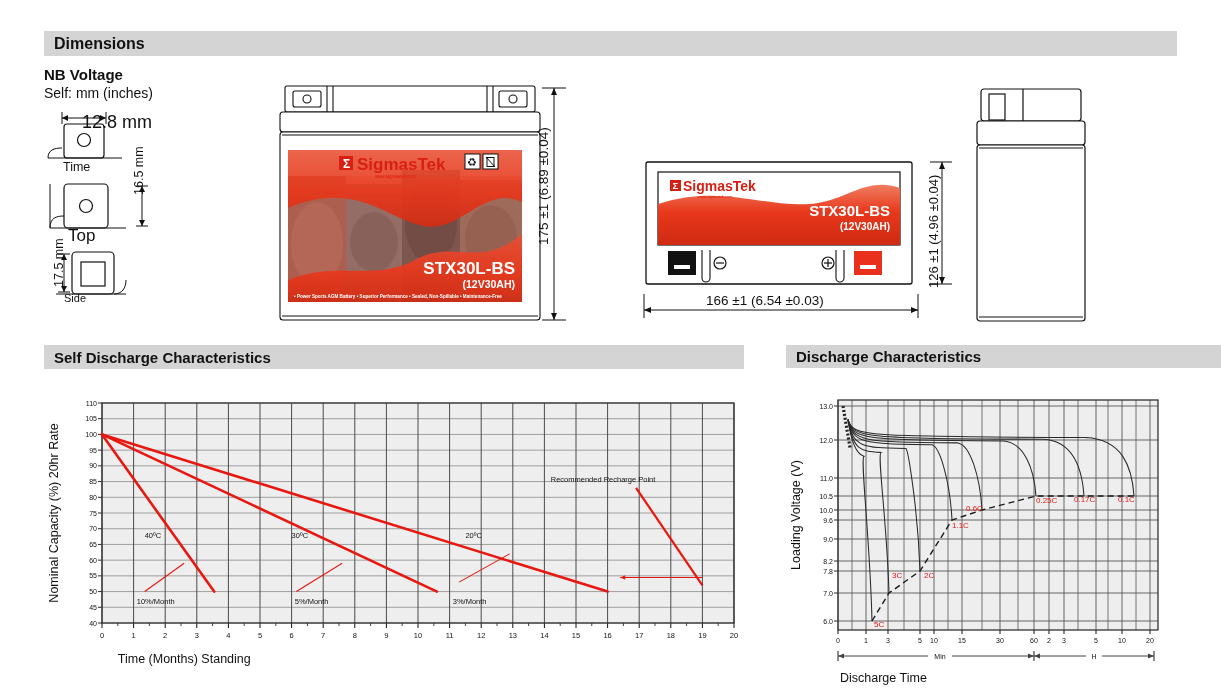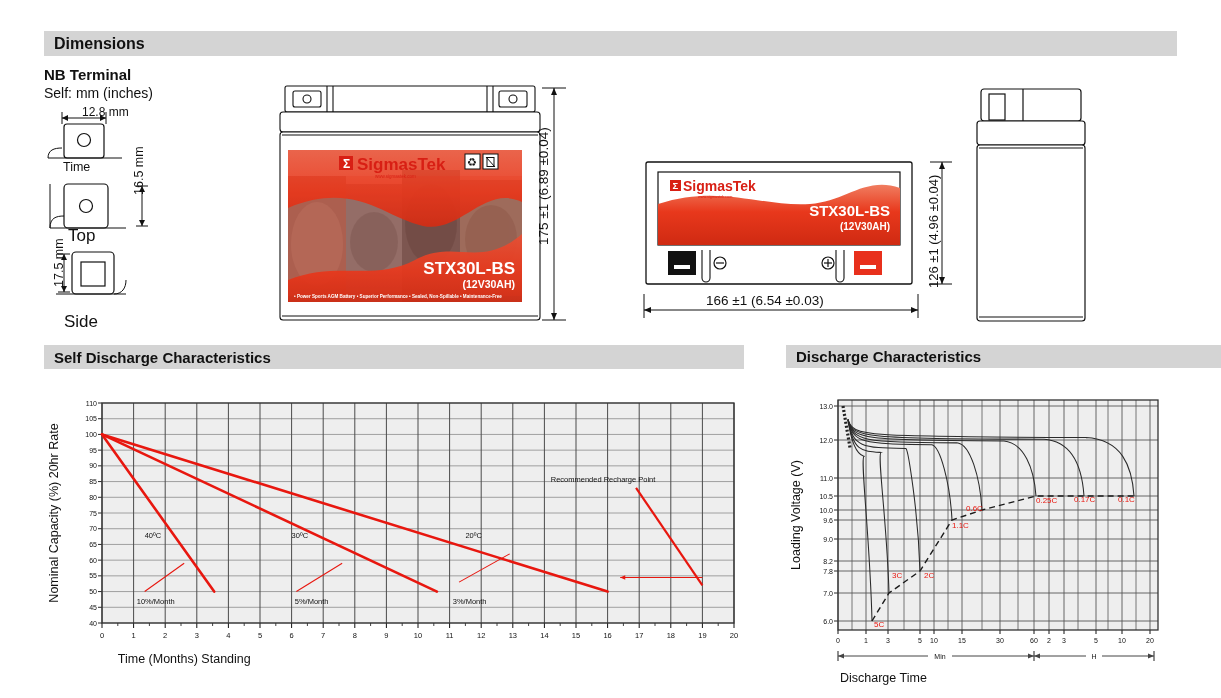--- a/index.html
+++ b/index.html
@@ -47,21 +47,21 @@
   .ann{font-size:7.5px;fill:#111;font-family:"Liberation Sans",sans-serif;}
   .annred{font-size:8px;fill:#e8170f;font-family:"Liberation Sans",sans-serif;}
 </style>
 </head>
 <body>
 
 <div class="section-band" id="band-dimensions">
   <span>Dimensions</span>
 </div>
 
-<div class="lbl bold" style="left:44px;top:66px;font-size:15px;">NB Terminal</div>
+<div class="lbl bold" style="left:44px;top:66px;font-size:15px;">NB Voltage</div>
 <div class="lbl" style="left:44px;top:85px;font-size:14px;">Self: mm (inches)</div>
 
 <div id="terminal-block">
   <svg width="180" height="255" viewBox="0 0 180 255">
 
     <g stroke="#111" stroke-width="1" fill="none">
       <line x1="18" y1="52" x2="62" y2="52"></line>
       <path d="M18,52 l6,-3 v6 z" fill="#111" stroke="none"></path>
       <path d="M62,52 l-6,-3 v6 z" fill="#111" stroke="none"></path>
       <line x1="18" y1="46" x2="18" y2="58"></line>
@@ -100,24 +100,24 @@
 
     <g stroke="#111" stroke-width="1" fill="none">
       <line x1="20" y1="188" x2="20" y2="226"></line>
       <path d="M20,188 l-3,6 h6 z" fill="#111" stroke="none"></path>
       <path d="M20,226 l-3,-6 h6 z" fill="#111" stroke="none"></path>
       <line x1="14" y1="188" x2="26" y2="188"></line>
       <line x1="14" y1="226" x2="26" y2="226"></line>
     </g>
   </svg>
 </div>
-<div class="lbl" style="left:82px;top:105px;font-size:12px;">12.8 mm</div>
+<div class="lbl" style="left:82px;top:112px;font-size:18px;">12.8 mm</div>
 <div class="lbl" style="left:63px;top:160px;font-size:12.5px;">Time</div>
 <div class="lbl" style="left:68px;top:226px;font-size:17px;">Top</div>
-<div class="lbl" style="left:64px;top:292px;font-size:17px;margin-top:20px;">Side</div>
+<div class="lbl" style="left:64px;top:292px;font-size:11px;">Side</div>
 <div class="lbl" style="left:132px;top:195px;font-size:12.5px;transform:rotate(-90deg);transform-origin:left top;">16.5 mm</div>
 <div class="lbl" style="left:52px;top:287px;font-size:12.5px;transform:rotate(-90deg);transform-origin:left top;">17.5 mm</div>
 
 <div class="batt-view" id="front-view">
   <svg width="270" height="240" viewBox="0 0 270 240">
     <defs>
       <linearGradient id="gradFront" x1="0" y1="0" x2="0" y2="1">
         <stop offset="0%" stop-color="#e8573c"></stop>
         <stop offset="55%" stop-color="#e8381c"></stop>
         <stop offset="100%" stop-color="#cf2a12"></stop>

